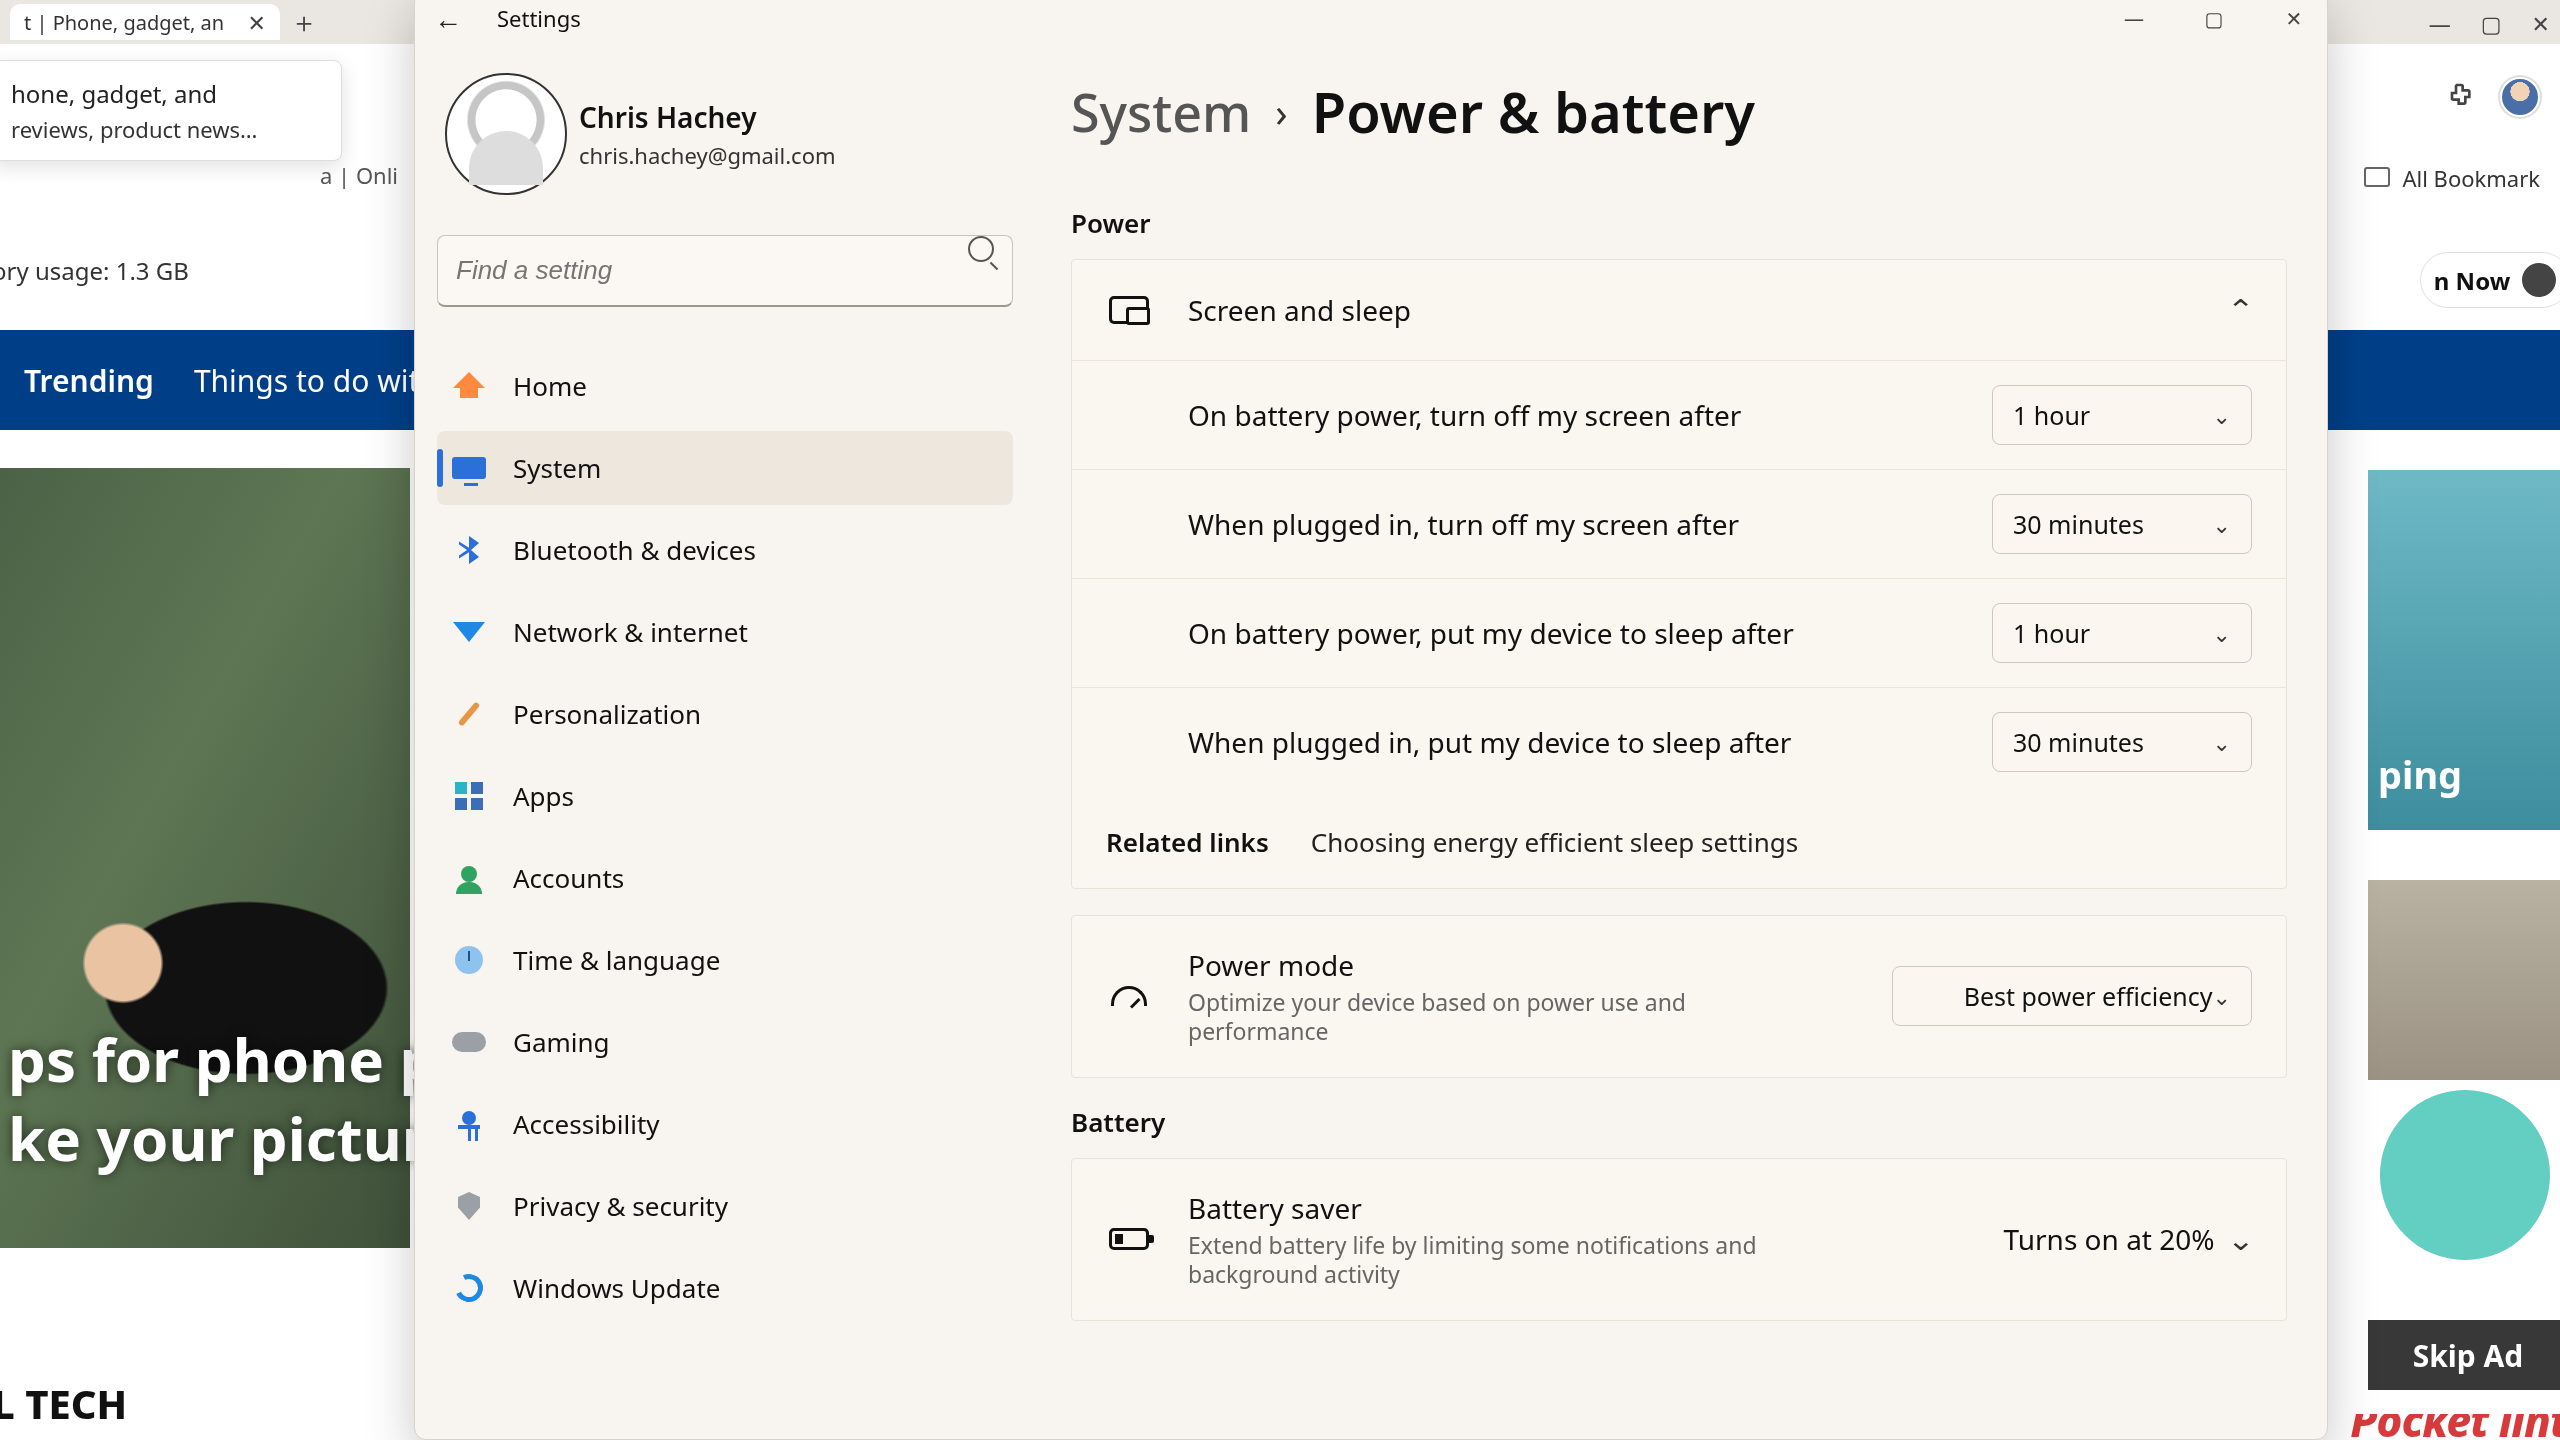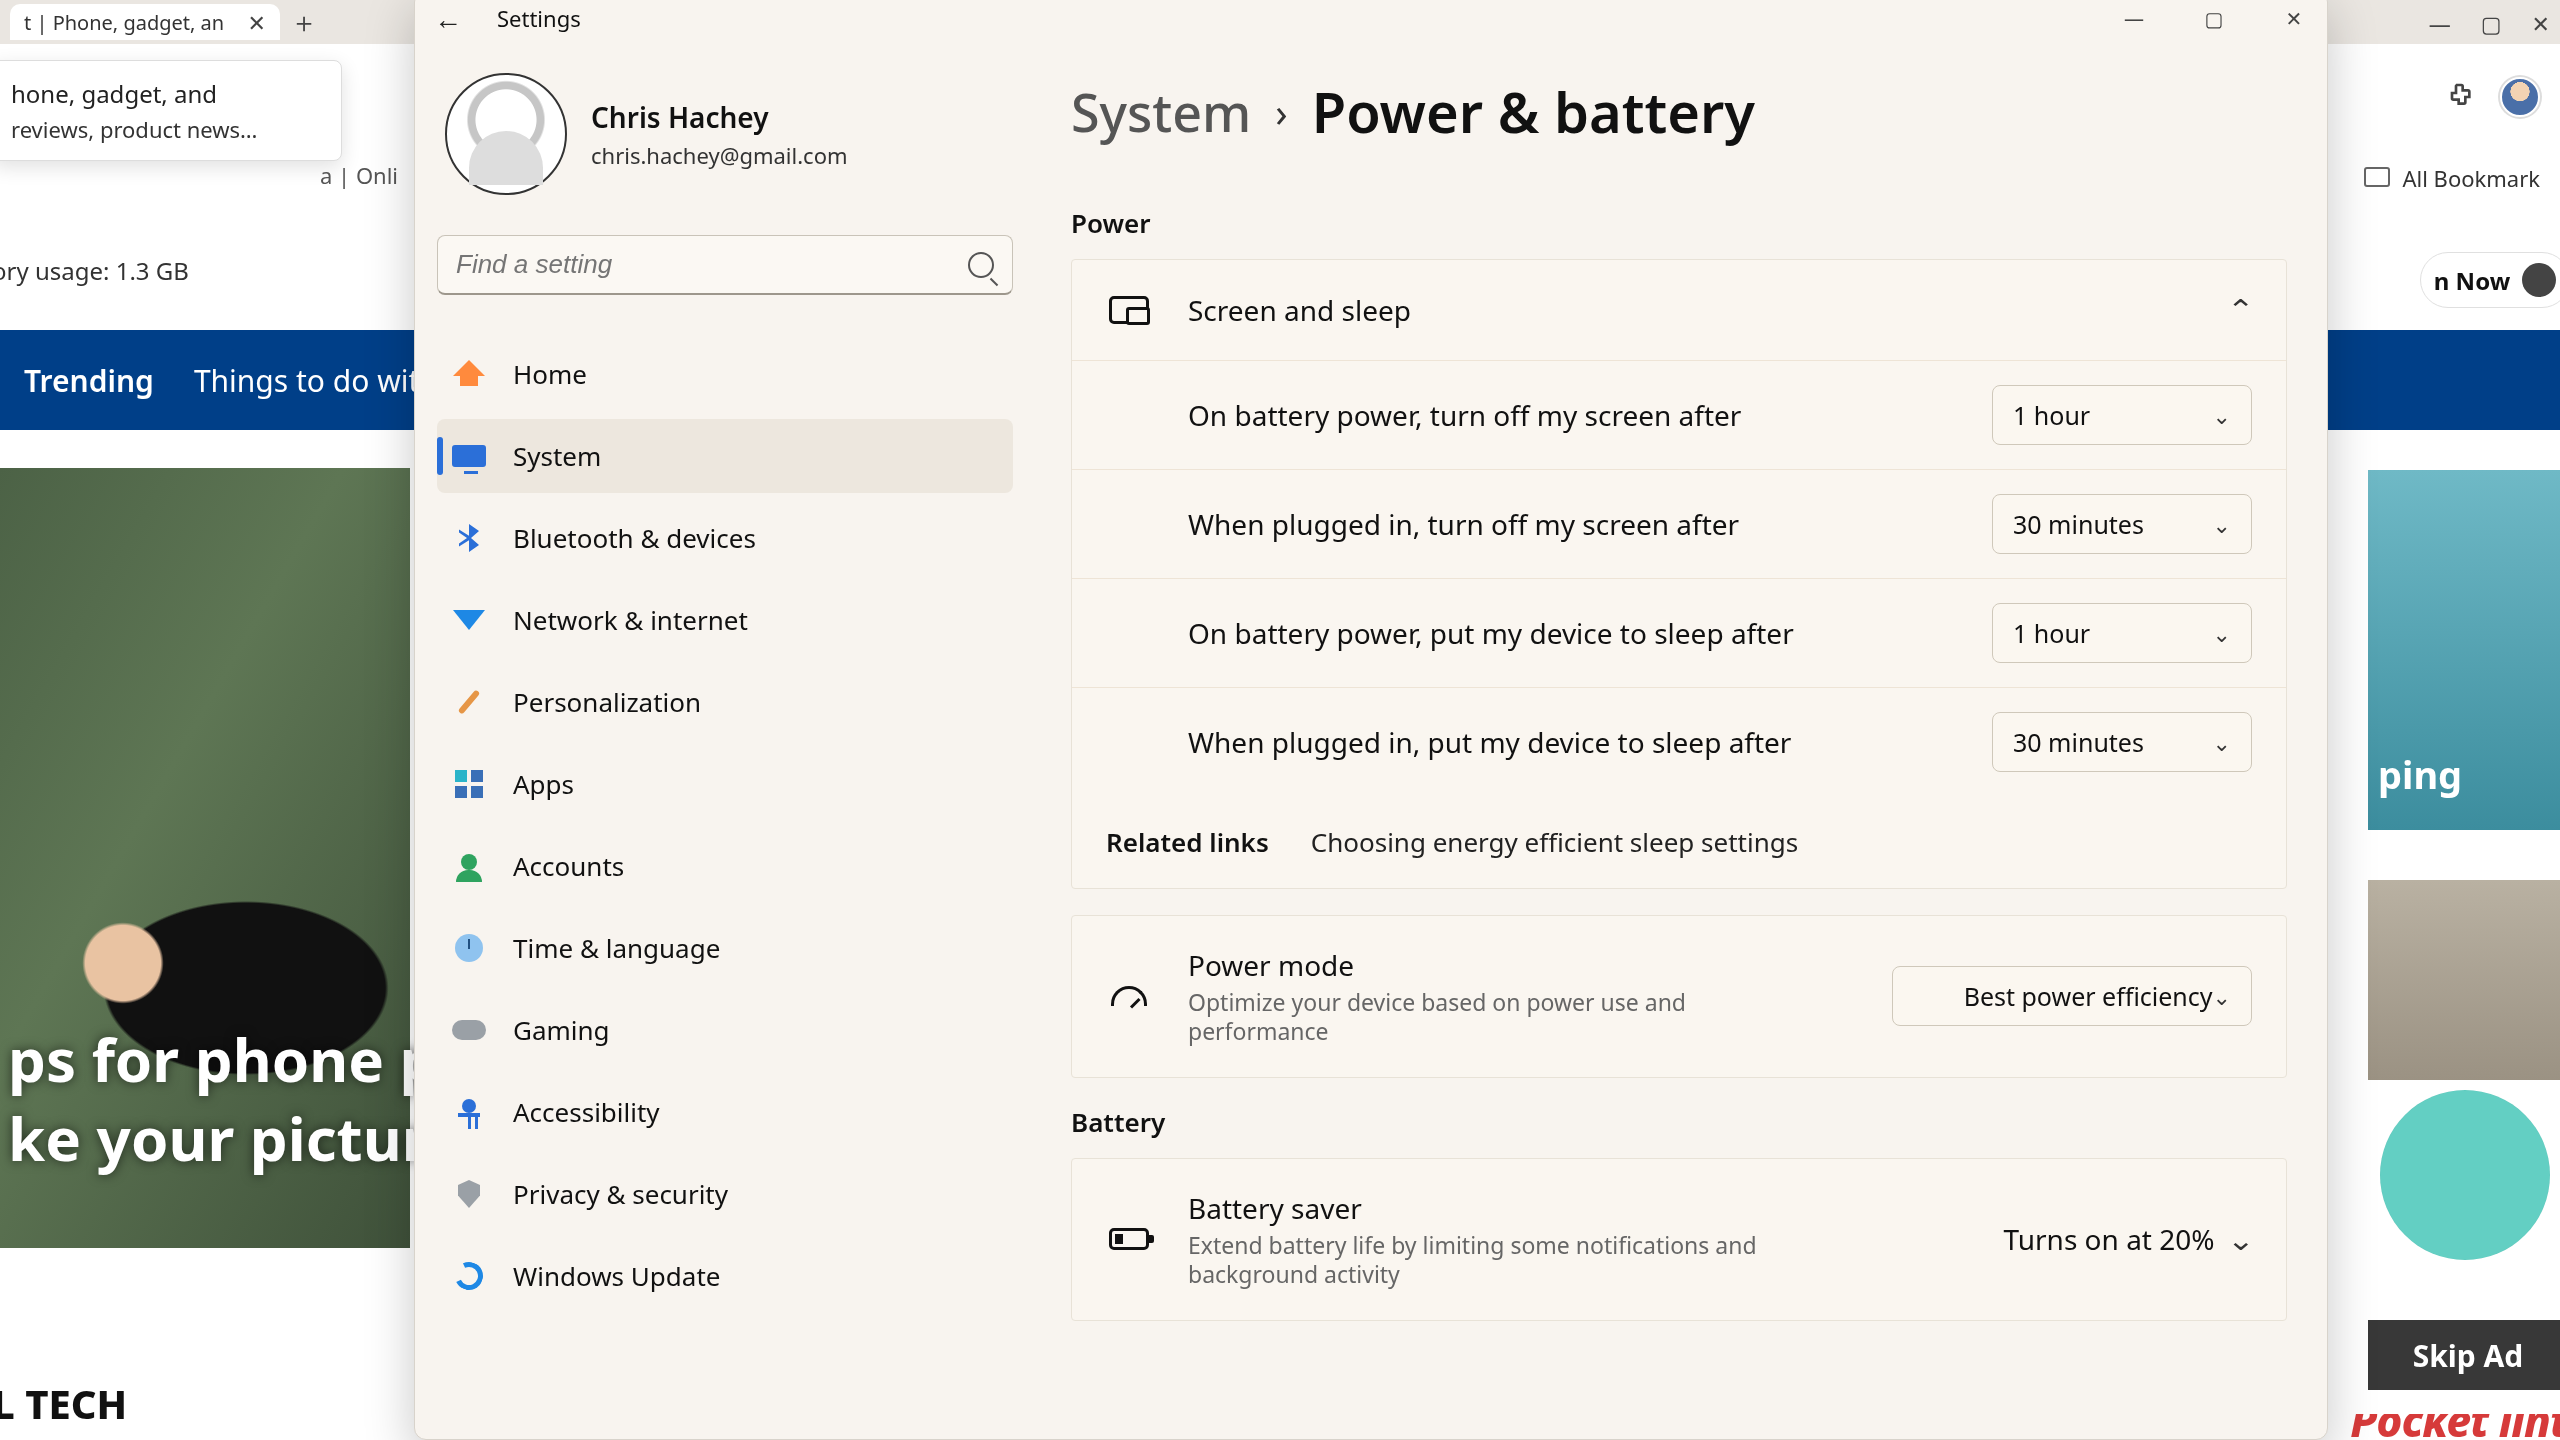--- a/index.html
+++ b/index.html
@@ -130,37 +130,37 @@
   .back-arrow {
     width: 30px; height: 30px; display:flex; align-items:center; justify-content:center;
     font-size: 28px; color:#222; margin-right: 34px;
   }
   .title { font-size: 22px; }
   .tb-right { margin-left:auto; display:flex; gap:50px; color:#444; font-size:20px;}
   .tb-btn { width: 30px; text-align:center; }
 
   .settings-body { flex:1; display:flex; }
   .sidebar { width: 620px; padding: 18px 22px 22px 22px; display:flex; flex-direction:column; }
-  .profile { display:flex; align-items:center; gap: 24px; margin-bottom: 40px; margin-top: 10px; margin-left: 8px;}
+  .profile { display:flex; align-items:center; gap: 12px; margin-bottom: 40px; margin-top: 10px; margin-left: 8px;}
   .profile-pic {
     width: 122px; height: 122px; border-radius: 50%;
     background: radial-gradient(circle at 50% 38%, #fff 0 32%, #c6c6c6 33% 40%, #fff 42% 100%);
     border: 2px solid #333;
     position: relative;
   }
   .profile-pic::after{
     content:""; position:absolute; left:22px; right:22px; bottom:8px; height:54px;
     border-radius: 60px 60px 0 0; background:#ddd;
   }
   .profile-name { font-size: 28px; font-weight: 600; color:#111; }
   .profile-mail { font-size: 22px; color:#333; margin-top:4px;}
   .search {
-    height: 60px; border: 1px solid #c9c3b8; border-bottom: 2px solid #9d978c;
+    height: 72px; border: 1px solid #c9c3b8; border-bottom: 2px solid #9d978c;
     border-radius: 8px; background:#fbf8f3;
-    display:flex; align-items:center; padding: 0 18px; color:#555; font-size: 26px;
+    display:flex; padding: 0 18px; color:#555; font-size: 26px;
     margin-bottom: 42px;
   }
   .search input { flex:1; border:none; outline:none; background:transparent; font-size: 26px; color:#555; font-style: italic; }
   .mag { width: 26px; height: 26px; border: 2px solid #555; border-radius: 50%; position: relative;}
   .mag::after{ content:""; position:absolute; right:-7px; bottom:-7px; width:10px; height:2px; background:#555; transform: rotate(45deg);}
   .nav { display:flex; flex-direction:column; gap: 8px; }
   .nav-item {
     height: 74px; border-radius: 8px; display:flex; align-items:center;
     padding: 0 16px 0 14px; gap: 26px; font-size: 26px; color:#111;
     position: relative;

